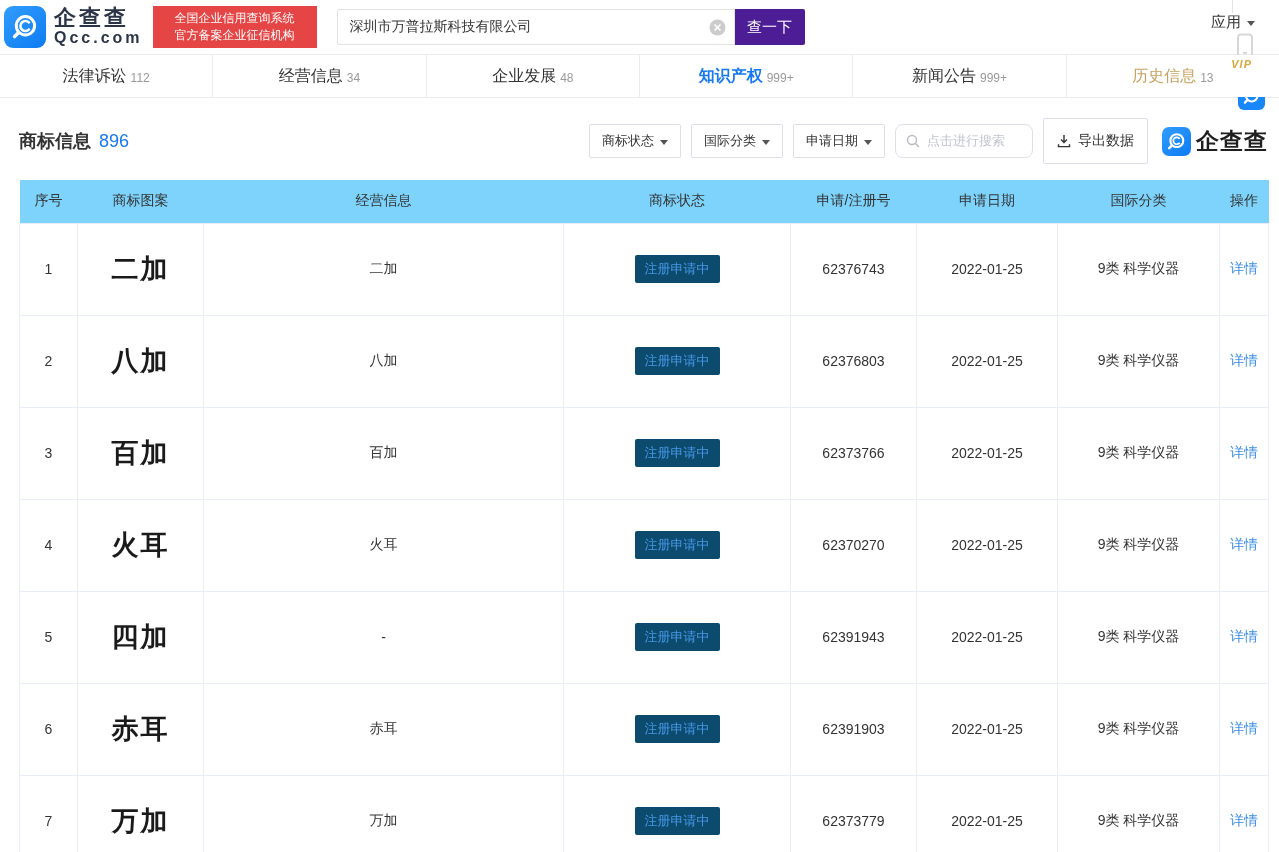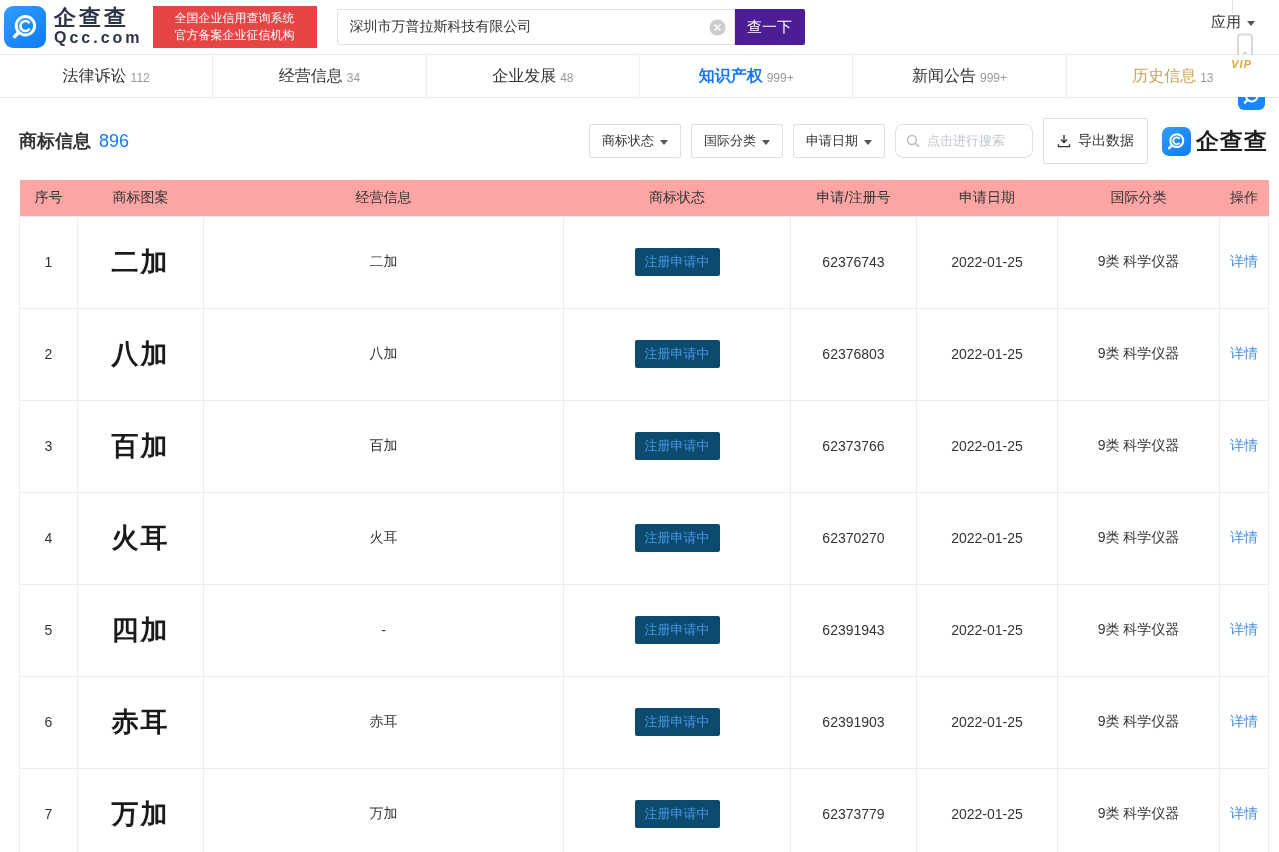--- a/index.html
+++ b/index.html
@@ -67,21 +67,21 @@
     margin-left:10px; cursor:pointer; white-space:nowrap; }
   .export-btn svg { margin-right:7px; }
   .watermark { display:flex; align-items:center; margin-left:14px; flex:none; }
   .logo-mark-sm { width:29px; height:29px; border-radius:7px;
     background:linear-gradient(140deg,#319dff,#0d7bf2);
     display:flex; align-items:center; justify-content:center; flex:none; }
   .watermark-text { font-size:23px; font-weight:bold; color:#1f1f1f; letter-spacing:1px;
     margin-left:5px; white-space:nowrap; }
   
   .tm-table { margin:16px 11px 0 19px; border-collapse:collapse; table-layout:fixed; width:1249px; }
-  .tm-table thead th { background:#fca5a5; height:36px; font-size:14px; font-weight:400;
+  .tm-table thead th { background:#7dd3fc; height:43px; font-size:14px; font-weight:400;
     color:#333; text-align:center; border:none; }
   .tm-table tbody td { height:92px; border:1px solid #e9eef6; text-align:center;
     vertical-align:middle; font-size:14px; color:#333; background:#fff; }
   .tm-image { font-size:27px; font-weight:bold; color:#1a1a1a; letter-spacing:2px; }
   .status-badge { display:inline-block; background:#0c4a6e; color:#4797e5; font-size:13px;
     padding:5px 10px; border-radius:2px; }
   .detail-link { color:#3e8fe8; font-size:14px; text-decoration:none; cursor:pointer; }
 </style>
 </head>
 <body>

